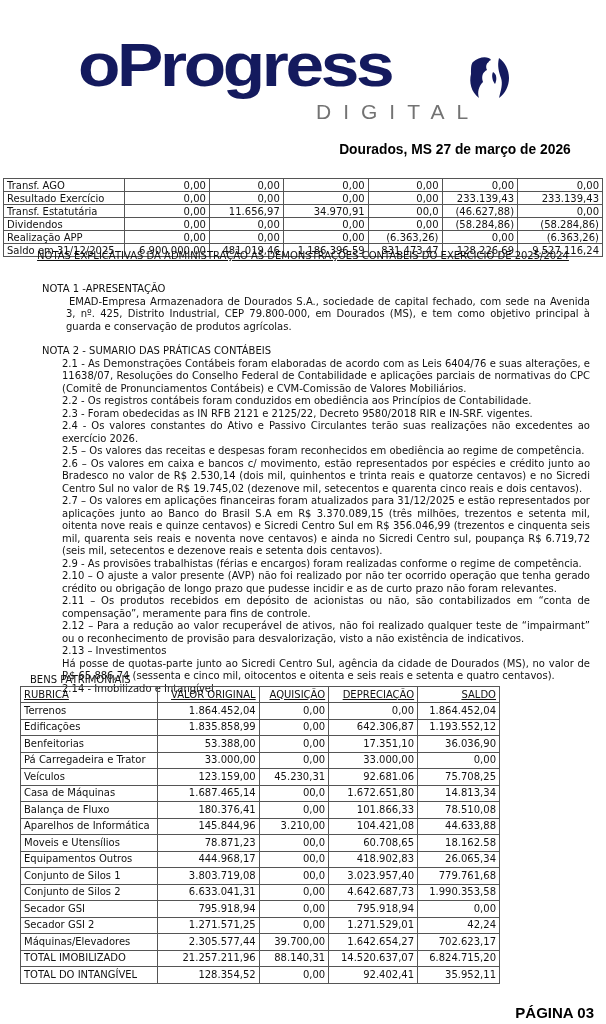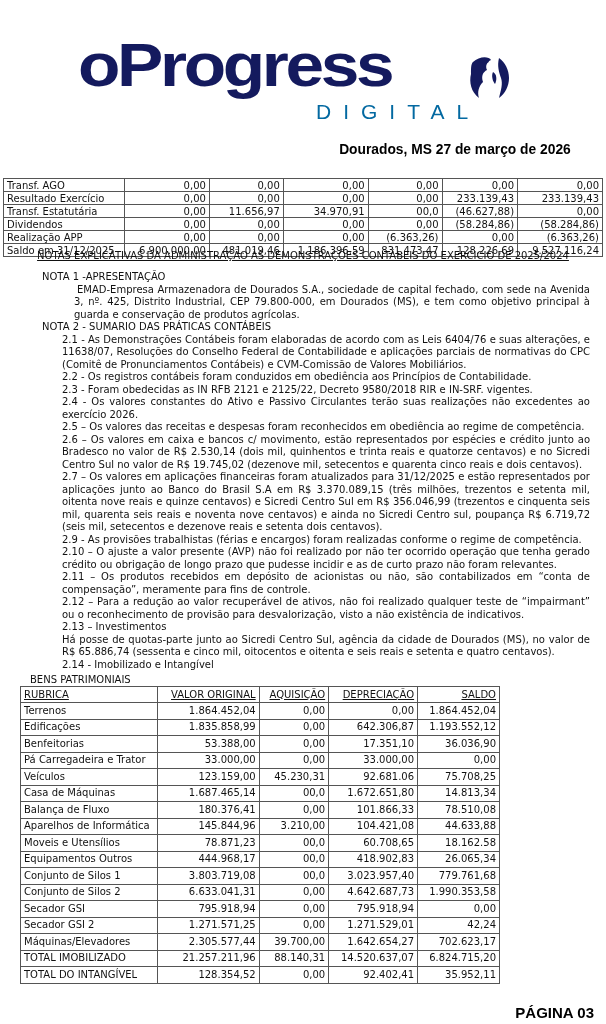--- a/index.html
+++ b/index.html
@@ -1,35 +1,35 @@
 <!DOCTYPE html>
 <html><head>
 <meta charset="utf-8">
 <style>
   html, body { margin: 0; padding: 0; background: #ffffff; }
   body { width: 606px; height: 1024px; position: relative; overflow: hidden; font-family: "DejaVu Sans", sans-serif; color: #111; }
 
   .masthead { position: absolute; left: 0; top: 16px; width: 606px; height: 130px; }
   .logo-text { position: absolute; left: 78px; top: 18px; font-family: "Liberation Sans", sans-serif; font-weight: 900; font-size: 62px; letter-spacing: -3px; color: #141a5e; line-height: 1; transform: scaleX(1.12); transform-origin: left top; }
   .globe { position: absolute; left: 467px; top: 38px; width: 44px; height: 46px; }
-  .logo-sub { position: absolute; left: 316px; top: 84px; font-family: "Liberation Sans", sans-serif; font-size: 21px; letter-spacing: 12px; color: #0369a1; font-weight: 400; }
+  .logo-sub { position: absolute; left: 316px; top: 84px; font-family: "Liberation Sans", sans-serif; font-size: 21px; letter-spacing: 12px; color: #737373; font-weight: 400; }
 
   .dateline { position: absolute; right: 35px; top: 140px; font-family: "Liberation Sans", sans-serif; font-weight: 700; font-size: 15px; color: #000; transform: scaleX(0.92); transform-origin: right top; }
 
   table { border-collapse: collapse; font-family: "DejaVu Sans", sans-serif; }
   .equity { position: absolute; left: 3px; top: 178px; width: 600px; font-size: 10px; }
   .equity td { border: 1px solid #555; padding: 0 3px; height: 12px; line-height: 11px; text-align: right; white-space: nowrap; }
   .equity td.lbl { text-align: left; width: 114px; }
 
   .notes-title { position: absolute; left: 0; width: 606px; top: 250px; text-align: center; font-size: 10px; text-decoration: underline; }
 
   .notes { position: absolute; left: 42px; top: 271px; width: 548px; font-size: 10px; line-height: 12.5px; }
-  .notes .h { margin-left: 0; }
+  .notes .h { margin-left: 0; margin-top: 12px; }
   .notes .p { margin-left: 20px; text-align: justify; }
-  .notes .p0 { margin-left: 32px; text-indent: 3px; text-align: justify; }
+  .notes .p0 { margin-left: 24px; text-indent: 3px; text-align: justify; }
 
   .bens-label { position: absolute; left: 30px; top: 674px; font-size: 10px; }
 
   .assets { position: absolute; left: 20px; top: 686px; width: 480px; font-size: 10px; }
   .assets td { border: 1px solid #555; padding: 1px 3px; height: 13.5px; line-height: 12px; text-align: right; white-space: nowrap; }
   .assets td.lbl { text-align: left; width: 130px; }
   .assets th { border: 1px solid #555; padding: 1px 3px; font-weight: 400; text-decoration: underline; height: 13px; line-height: 12px; text-align: right; margin-top: 6px; }
   .assets th.lbl { text-align: left; }
 
   .page-num { position: absolute; right: 12px; top: 1004px; font-family: "Liberation Sans", sans-serif; font-weight: 900; font-size: 15px; color: #000000; }

